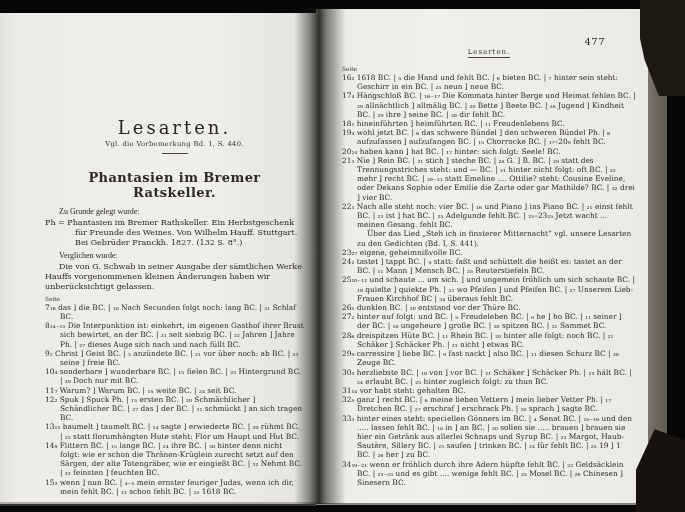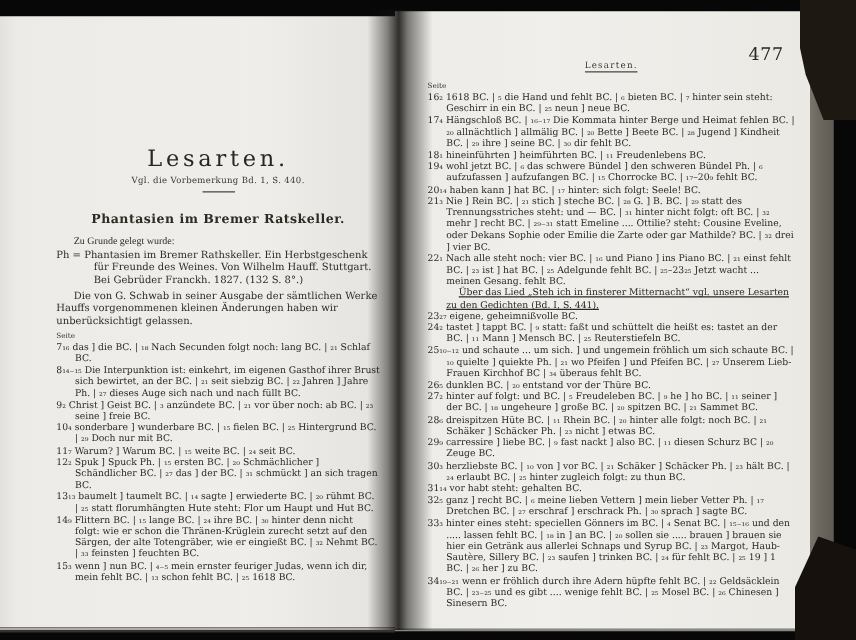--- a/index.html
+++ b/index.html
@@ -19,47 +19,48 @@
      background:linear-gradient(90deg,#7a766e 0,#6e6a62 6px,#5f5b54 100%);}
   .cover-top{position:absolute;left:640px;top:0;width:45px;height:96px;z-index:2;background:#1e1812;
      clip-path:polygon(0 0,100% 0,100% 100%,42% 100%,10% 62%,0 40%);}
   .cover-bottom{position:absolute;left:636px;top:424px;width:49px;height:88px;z-index:2;background:#16110c;
      clip-path:polygon(0 52%,38% 6%,100% 18%,100% 100%,0 100%);}
   
   .lp-content{padding:104px 12px 0 45px;}
   .main-heading{margin:0;font-size:18px;font-weight:normal;letter-spacing:3px;text-align:center;color:#2a2620;}
   .sub{font-size:6.8px;text-align:center;margin-top:2px;letter-spacing:.3px;color:#3a362f;}
   .rule{width:26px;border-top:1.3px solid #4a463f;margin:5px auto 6px;}
-  .section-title{margin:16px 0 7px;font-size:10px;font-weight:bold;text-align:center;letter-spacing:.4px;}
+  .section-title{margin:16px 0 7px;font-size:13px;font-weight:bold;text-align:center;letter-spacing:.4px;}
   .label{font-size:8px;margin:0 0 2px;text-indent:14px;font-family:Liberation Serif, serif;}
   .siglum{font-size:8px;line-height:9.8px;margin:0 0 4px;padding-left:30px;text-indent:-30px;}
   .notepar{font-size:8px;line-height:9.8px;margin:1px 0 4px;text-indent:14px;}
   .seite{font-size:5.8px;margin:2px 0 1px;color:#3a362f;}
   .entries{margin:0;}
   .entry{font-size:7.4px;line-height:9.2px;margin:0;padding-left:15px;text-indent:-15px;}
   
   .rp-content{padding:30px 12px 0 26px;}
   .rp-header{position:relative;text-align:center;margin-bottom:8px;}
   .rh-title{font-size:7px;letter-spacing:1px;border-bottom:.8px solid #4a463f;padding-bottom:1px;color:#3a362f;}
-  .rh-page{position:absolute;right:9px;top:-3px;font-size:14px;letter-spacing:.5px;color:#2a2620;}
-  .entry-note{padding-left:15px;text-indent:10px;text-decoration:underline;}
+  .rh-page{position:absolute;right:31px;top:-3px;font-size:10px;letter-spacing:.5px;color:#2a2620;}
+  .entry-note{padding-left:15px;text-indent:10px;}
 </style>
 </head>
 <body>
 
 <div class="screen">
 
   <div class="page page-left">
     <div class="lp-content">
       <h1 class="main-heading">Lesarten.</h1>
       <div class="sub">Vgl. die Vorbemerkung Bd. 1, S. 440.</div>
       <div class="rule"></div>
       <h2 class="section-title">Phantasien im Bremer Ratskeller.</h2>
       <p class="label">Zu Grunde gelegt wurde:</p>
       <p class="siglum">Ph = Phantasien im Bremer Rathskeller. Ein Herbstgeschenk für Freunde des Weines. Von Wilhelm Hauff. Stuttgart. Bei Gebrüder Franckh. 1827. (132 S. 8°.)</p>
+      <p class="label">Verglichen wurde:</p>
       <p class="notepar">Die von G. Schwab in seiner Ausgabe der sämtlichen Werke Hauffs vorgenommenen kleinen Änderungen haben wir unberücksichtigt gelassen.</p>
       <div class="seite">Seite</div>
       <div class="entries">
         <p class="entry">7₁₆ das ] die BC.  |  ₁₈ Nach Secunden folgt noch: lang BC.  |  ₂₁ Schlaf BC.</p>
         <p class="entry">8₁₄₋₁₅ Die Interpunktion ist: einkehrt, im eigenen Gasthof ihrer Brust sich bewirtet, an der BC.  |  ₂₁ seit siebzig BC.  |  ₂₂ Jahren ] Jahre Ph.  |  ₂₇ dieses Auge sich nach und nach füllt BC.</p>
         <p class="entry">9₂ Christ ] Geist BC.  |  ₃ anzündete BC.  |  ₂₁ vor über noch: ab BC.  |  ₂₃ seine ] freie BC.</p>
         <p class="entry">10₄ sonderbare ] wunderbare BC.  |  ₁₅ fielen BC.  |  ₂₅ Hintergrund BC.  |  ₂₉ Doch nur mit BC.</p>
         <p class="entry">11₇ Warum? ] Warum BC.  |  ₁₅ weite BC.  |  ₂₄ seit BC.</p>
         <p class="entry">12₂ Spuk ] Spuck Ph.  |  ₁₅ ersten BC.  |  ₂₀ Schmächlicher ] Schändlicher BC.  |  ₂₇ das ] der BC.  |  ₃₁ schmückt ] an sich tragen BC.</p>
         <p class="entry">13₁₃ baumelt ] taumelt BC.  |  ₁₄ sagte ] erwiederte BC.  |  ₂₀ rühmt BC.  |  ₂₅ statt florumhängten Hute steht: Flor um Haupt und Hut BC.</p>

